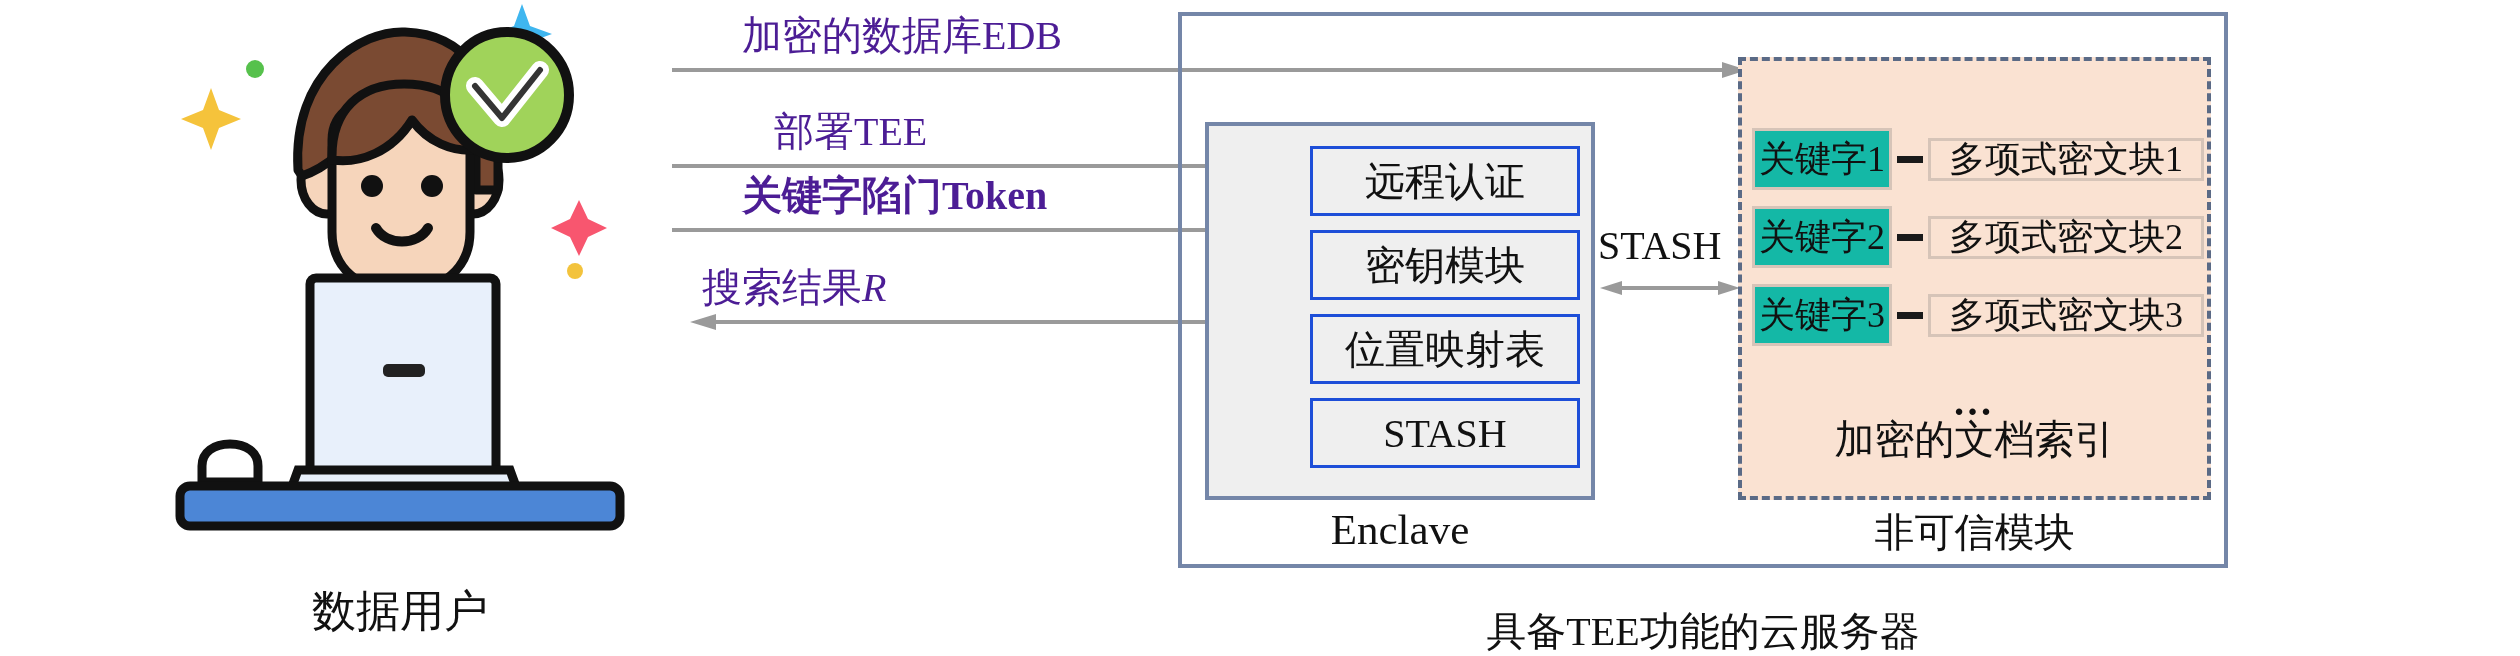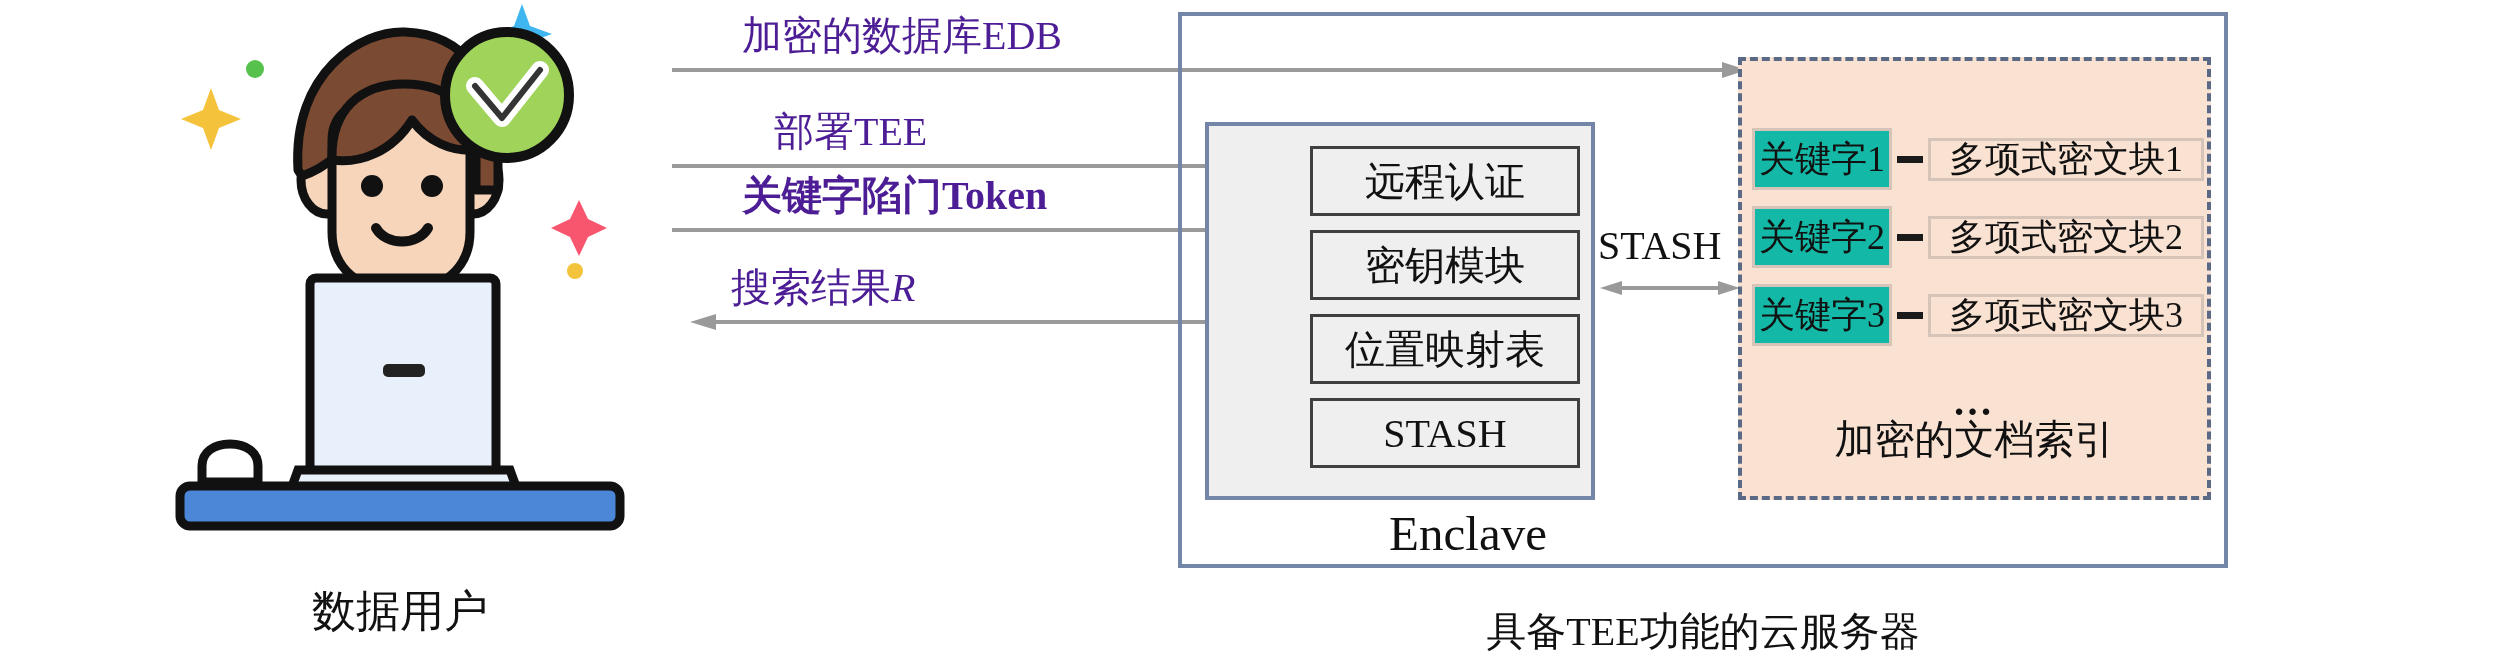--- a/index.html
+++ b/index.html
@@ -19,24 +19,24 @@
   #server-box{left:1178px;top:12px;width:1050px;height:556px;
               border:4px solid #7486a8;background:transparent;box-sizing:border-box;}
   #server-caption{left:1178px;top:604px;width:1050px;text-align:center;
                   font-size:40px;white-space:nowrap;}
 
   
   #enclave-box{left:1205px;top:122px;width:390px;height:378px;
                background:#efefef;border:4px solid #7486a8;box-sizing:border-box;}
   #enclave-modules{position:absolute;left:1310px;top:146px;width:270px;
                    display:flex;flex-direction:column;gap:14px;}
-  .module{height:70px;background:#efefef;border:3px solid #404040;
+  .module{height:70px;background:#efefef;border:3px solid #1d4ed8;
           box-sizing:border-box;display:flex;align-items:center;justify-content:center;
           font-size:40px;color:#111;}
-  #enclave-label{left:1273px;top:505px;width:390px;text-align:center;font-size:49px;}
+  #enclave-label{left:1205px;top:505px;width:390px;text-align:center;font-size:43px;}
 
   
   #untrusted-box{left:1738px;top:57px;width:473px;height:443px;
                  background:#fae2d2;border:4px dashed #5a6a86;box-sizing:border-box;}
   #index-rows{position:absolute;left:1752px;top:128px;width:452px;
               display:flex;flex-direction:column;gap:16px;}
   .index-row{display:flex;align-items:center;}
   .kw-cell{width:140px;height:62px;background:#14b8a6;border:3px solid #d6c4b8;
            box-sizing:border-box;display:flex;align-items:center;justify-content:center;
            font-size:36px;}
@@ -142,21 +142,21 @@
   </div>
 
   <div class="abs flow-label" style="left:742px;top:176px;font-weight:bold;">关键字陷门Token</div>
   <div class="abs" style="left:672px;top:222px;width:600px;height:16px;">
     <svg width="600" height="16" viewBox="0 0 600 16">
       <line x1="0" y1="8" x2="578" y2="8" stroke="#9a9a9a" stroke-width="4"></line>
       <path d="M600 8 L576 0 L576 16 Z" fill="#9a9a9a"></path>
     </svg>
   </div>
 
-  <div class="abs flow-label" style="left:731px;top:268px;">
+  <div class="abs flow-label" style="left:702px;top:268px;">
     <span>搜索结果</span><span class="ital">R</span>
   </div>
   <div class="abs" style="left:690px;top:314px;width:580px;height:16px;">
     <svg width="580" height="16" viewBox="0 0 580 16">
       <line x1="24" y1="8" x2="580" y2="8" stroke="#9a9a9a" stroke-width="4"></line>
       <path d="M0 8 L26 0 L26 16 Z" fill="#9a9a9a"></path>
     </svg>
   </div>
 
   <div class="abs" id="server-box"></div>
@@ -192,16 +192,17 @@
       <div class="blk-cell">多项式密文块2</div>
     </div>
     <div class="index-row">
       <div class="kw-cell">关键字3</div>
       <div class="link-dash"></div>
       <div class="blk-cell">多项式密文块3</div>
     </div>
   </div>
   <div class="abs" id="ellipsis">…</div>
   <div class="abs" id="index-title">加密的文档索引</div>
+  <div class="abs" id="untrusted-label">非可信模块</div>
 
   <div class="abs" id="server-caption">具备TEE功能的云服务器</div>
 
 </div>
 
 </body></html>

